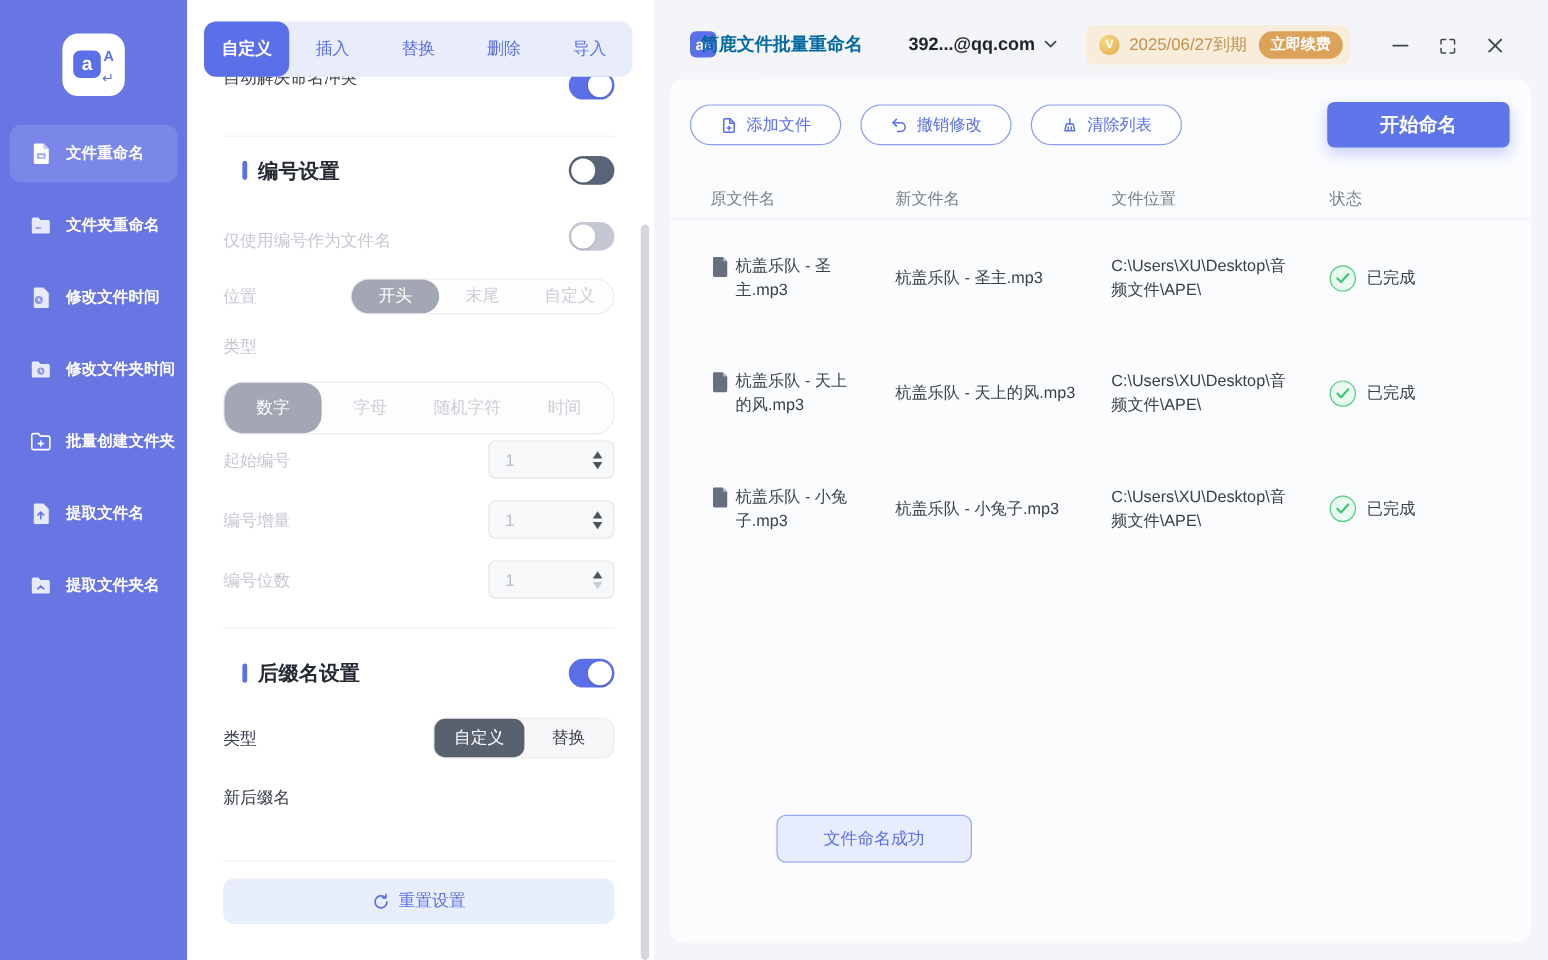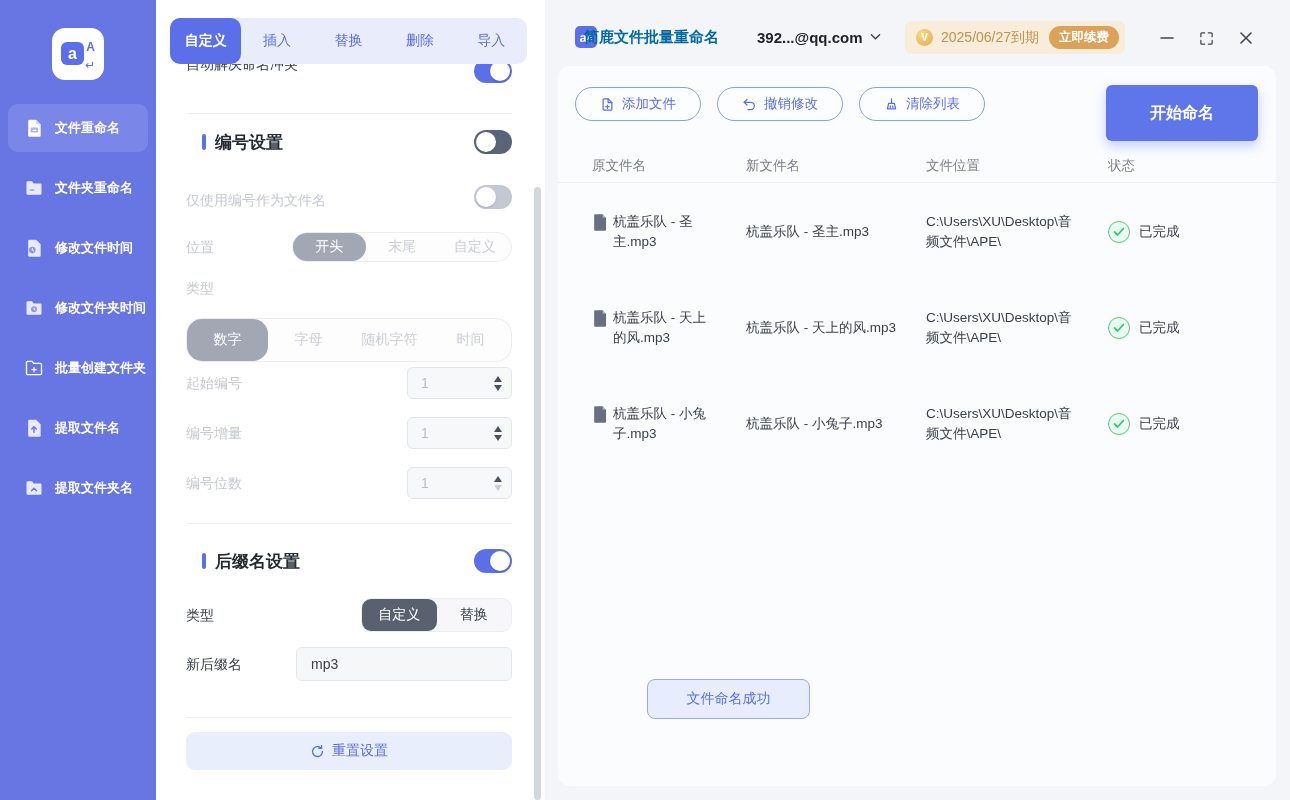--- a/index.html
+++ b/index.html
@@ -72,21 +72,21 @@
   .lic-text { color:#C2924E; font-size:14px; margin-left:8px; flex:1; }
   .btn-renew { height:23px; padding:0 10px; background:#DDA259; border-radius:12px; color:#fff; font-size:12.5px;
                font-weight:bold; display:flex; align-items:center; cursor:pointer; }
   .winbtn { position:absolute; top:27px; width:22px; height:22px; display:flex; align-items:center; justify-content:center;
             color:#41454E; cursor:pointer; }
   
   .card { position:absolute; left:558px; top:66px; width:718px; height:720px; background:#FBFCFE; border-radius:12px; }
   .btn-outline { position:absolute; top:21px; height:34px; width:126px; border:1px solid #8B9BEF; border-radius:17px;
                  background:#FCFDFF; color:#5B6FE8; font-size:13.5px; display:flex; align-items:center; justify-content:center;
                  gap:7px; cursor:pointer; }
-  .btn-start { position:absolute; left:548px; top:19px; width:152px; height:56px; background:#5F75EA; border-radius:6px;
+  .btn-start { position:absolute; left:548px; top:19px; width:152px; height:38px; background:#5F75EA; border-radius:6px;
                color:#fff; font-size:16px; font-weight:bold; display:flex; align-items:center; justify-content:center;
                box-shadow:0 5px 12px rgba(95,117,234,.35); cursor:pointer; }
   .thead { position:absolute; top:84px; left:0; right:0; height:33px; border-bottom:1px solid #EDEEF2;
            display:grid; grid-template-columns:154px 180px 182px 1fr; padding:0 34px; align-items:center;
            color:#7A808B; font-size:13.5px; }
   .tbody { position:absolute; top:118px; left:0; right:0; }
   .trow { display:grid; grid-template-columns:154px 180px 182px 1fr; padding:28px 34px; min-height:64px;
           align-items:center; font-size:13.5px; color:#3A404C; line-height:20px; cursor:default; }
   .cell-orig { display:flex; gap:4px; align-items:flex-start; }
   .cell-orig .nm { width:100px; }
@@ -262,23 +262,20 @@
         <span class="knob"></span>
       </div>
 
     <div class="lbl-dark" style="position:absolute;left:30px;top:534px;line-height:34px;">类型</div>
     <div class="seg dark" style="left:205px;top:534px;width:151px;height:34px;">
       <div class="cell sel">自定义</div>
       <div class="cell">替换</div>
     </div>
 
     <div class="lbl-dark" style="position:absolute;left:30px;top:583px;line-height:34px;">新后缀名</div>
-    <div class="textfield" style="left:140px;top:583px;width:216px;">
-      <span>mp3</span>
-    </div>
 
     <div class="divider" style="top:653px;"></div>
 
     <div class="btn-reset">
       <span>
         <svg width="15" height="15" viewBox="0 0 24 24" fill="none" stroke="#5B6FE8" stroke-width="2.2" stroke-linecap="round">
             <path d="M20 12a8 8 0 1 1-2.4-5.7"></path>
             <path d="M18.5 2.5v4.3h-4.3" stroke-linejoin="round"></path>
           </svg>
       </span>

